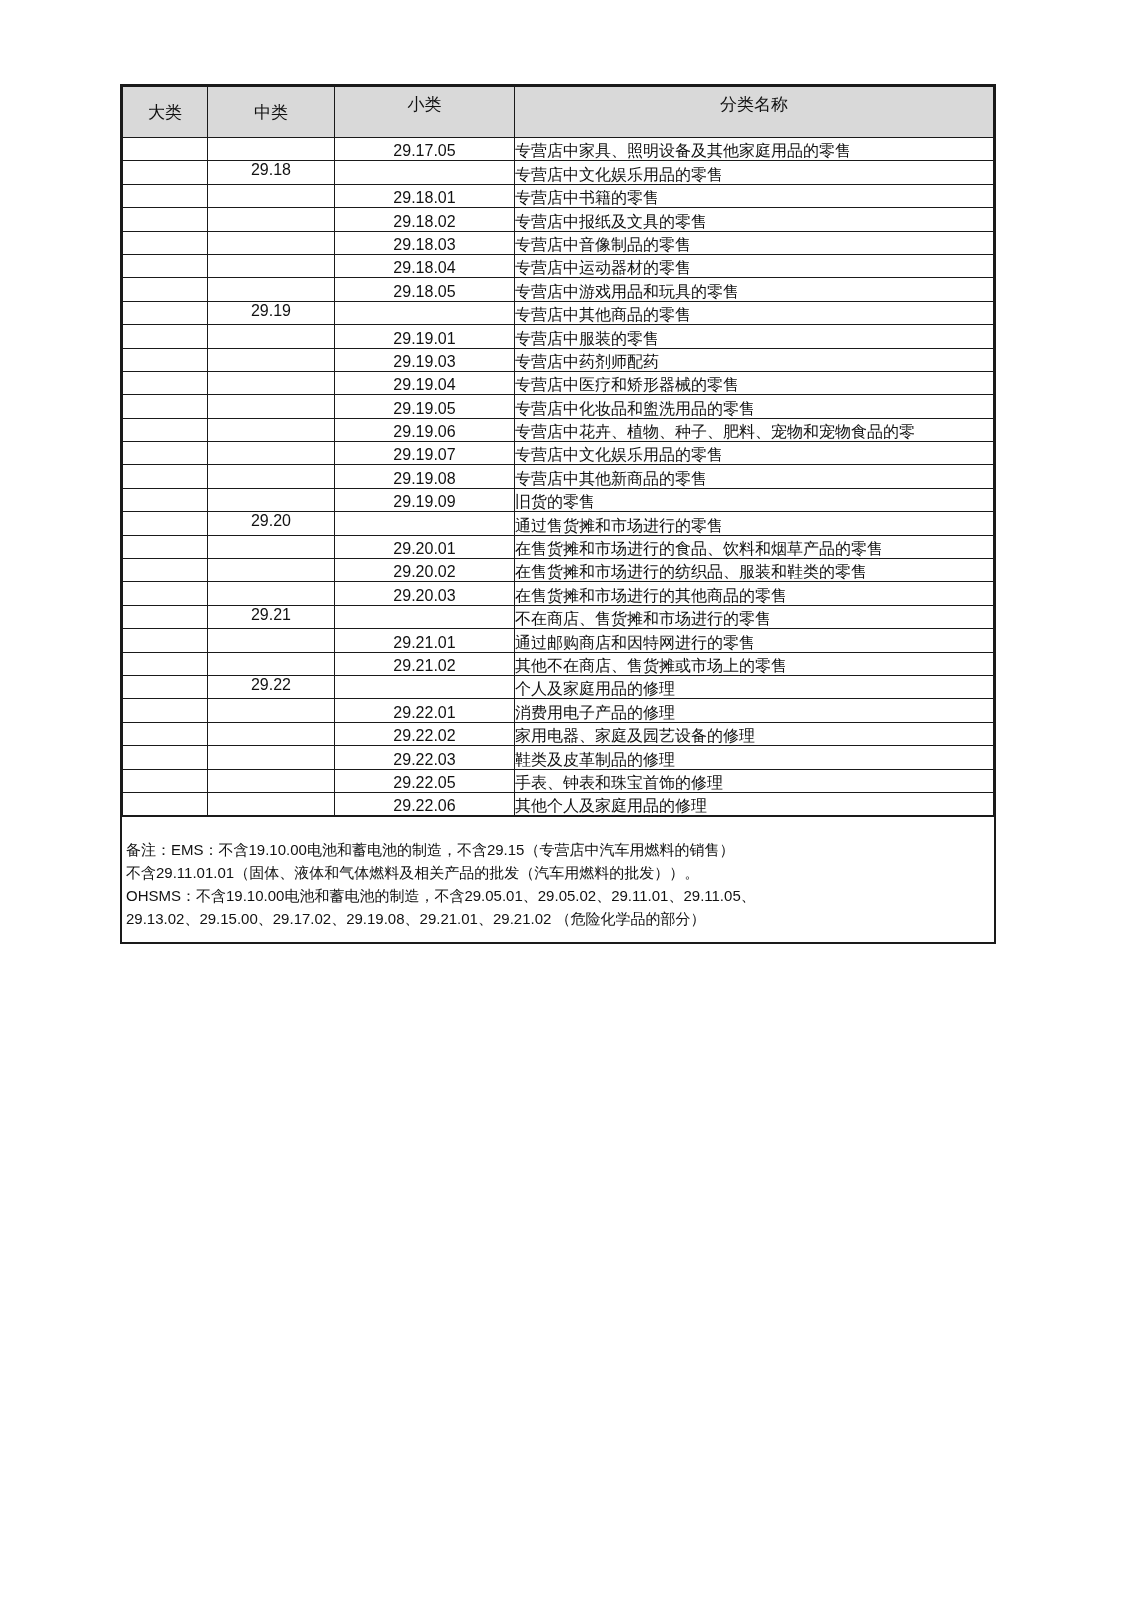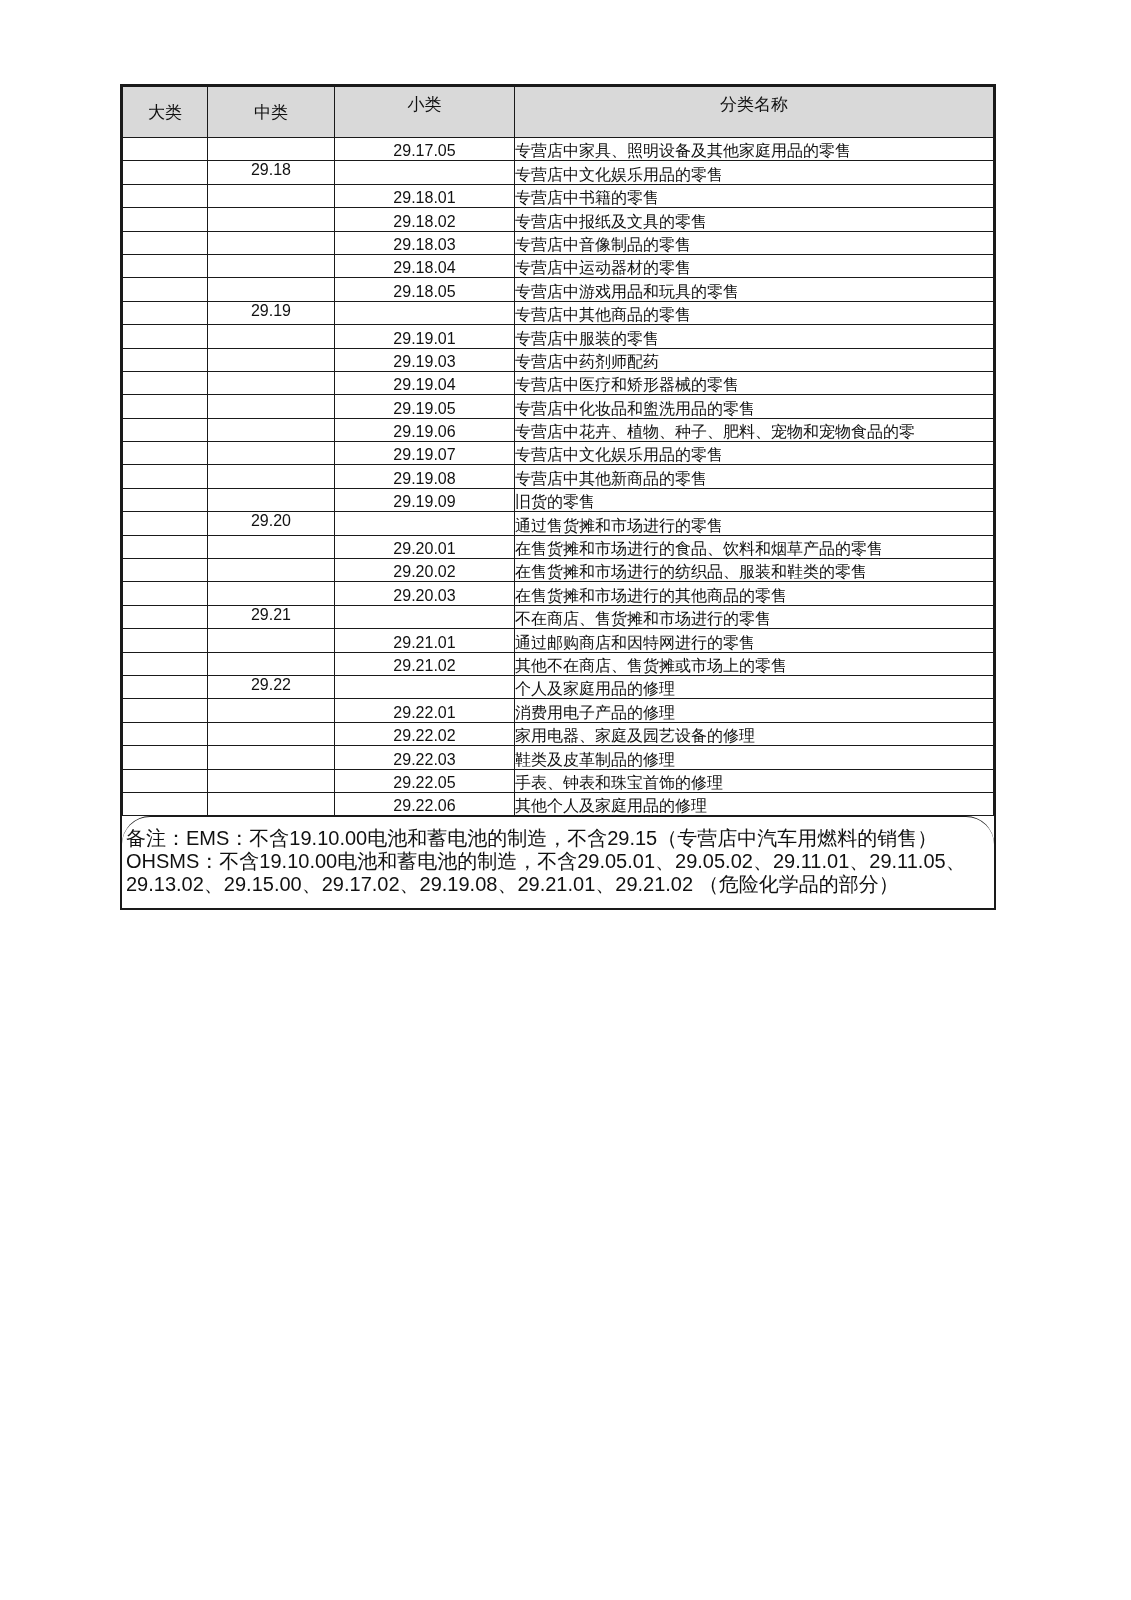--- a/index.html
+++ b/index.html
@@ -7,21 +7,21 @@
   .sheet { position: absolute; left: 120px; top: 84px; width: 876px; border: 2px solid #1a1a1a; box-sizing: border-box; }
   table { border-collapse: collapse; width: 100%; table-layout: fixed; }
   col.c1 { width: 85px; } col.c2 { width: 127px; } col.c3 { width: 180px; } col.c4 { width: auto; }
   th, td { border: 1.5px solid #1a1a1a; padding: 0; overflow: hidden; white-space: nowrap; }
   thead th { background: #d9d9d9; height: 44px; font-weight: normal; font-size: 17px; vertical-align: middle; }
   thead th.top { vertical-align: top; padding-top: 6px; }
   tbody td { height: 22.4px; font-size: 16px; line-height: 18px; vertical-align: bottom; }
   td.code { text-align: center; }
   td.mid { text-align: center; vertical-align: top; margin-top: 36px; }
   td.name { text-underline-offset: 1px; }
-  .note { border-top: 1.5px solid #1a1a1a; padding: 10px 4px 12px 4px; font-size: 20px; line-height: 23px; border-radius: 28px; }
+  .note { border-top: 1.5px solid #1a1a1a; padding: 21px 4px 12px 4px; font-size: 15px; line-height: 23px; }
   .note div { white-space: nowrap; }
 </style>
 </head>
 <body>
 
 <div class="sheet">
   <table>
     <colgroup>
         <col class="c1">
         <col class="c2">
@@ -208,16 +208,17 @@
         <tr>
           <td class="code"></td>
           <td class="mid"></td>
           <td class="code">29.22.06</td>
           <td class="name">其他个人及家庭用品的修理</td>
         </tr>
       </tbody>
   </table>
   <div class="note">
     <div>备注：EMS：不含19.10.00电池和蓄电池的制造，不含29.15（专营店中汽车用燃料的销售）</div>
+    <div>不含29.11.01.01（固体、液体和气体燃料及相关产品的批发（汽车用燃料的批发））。</div>
     <div>OHSMS：不含19.10.00电池和蓄电池的制造，不含29.05.01、29.05.02、29.11.01、29.11.05、</div>
     <div>29.13.02、29.15.00、29.17.02、29.19.08、29.21.01、29.21.02 （危险化学品的部分）</div>
   </div>
 </div>
 
 </body></html>

